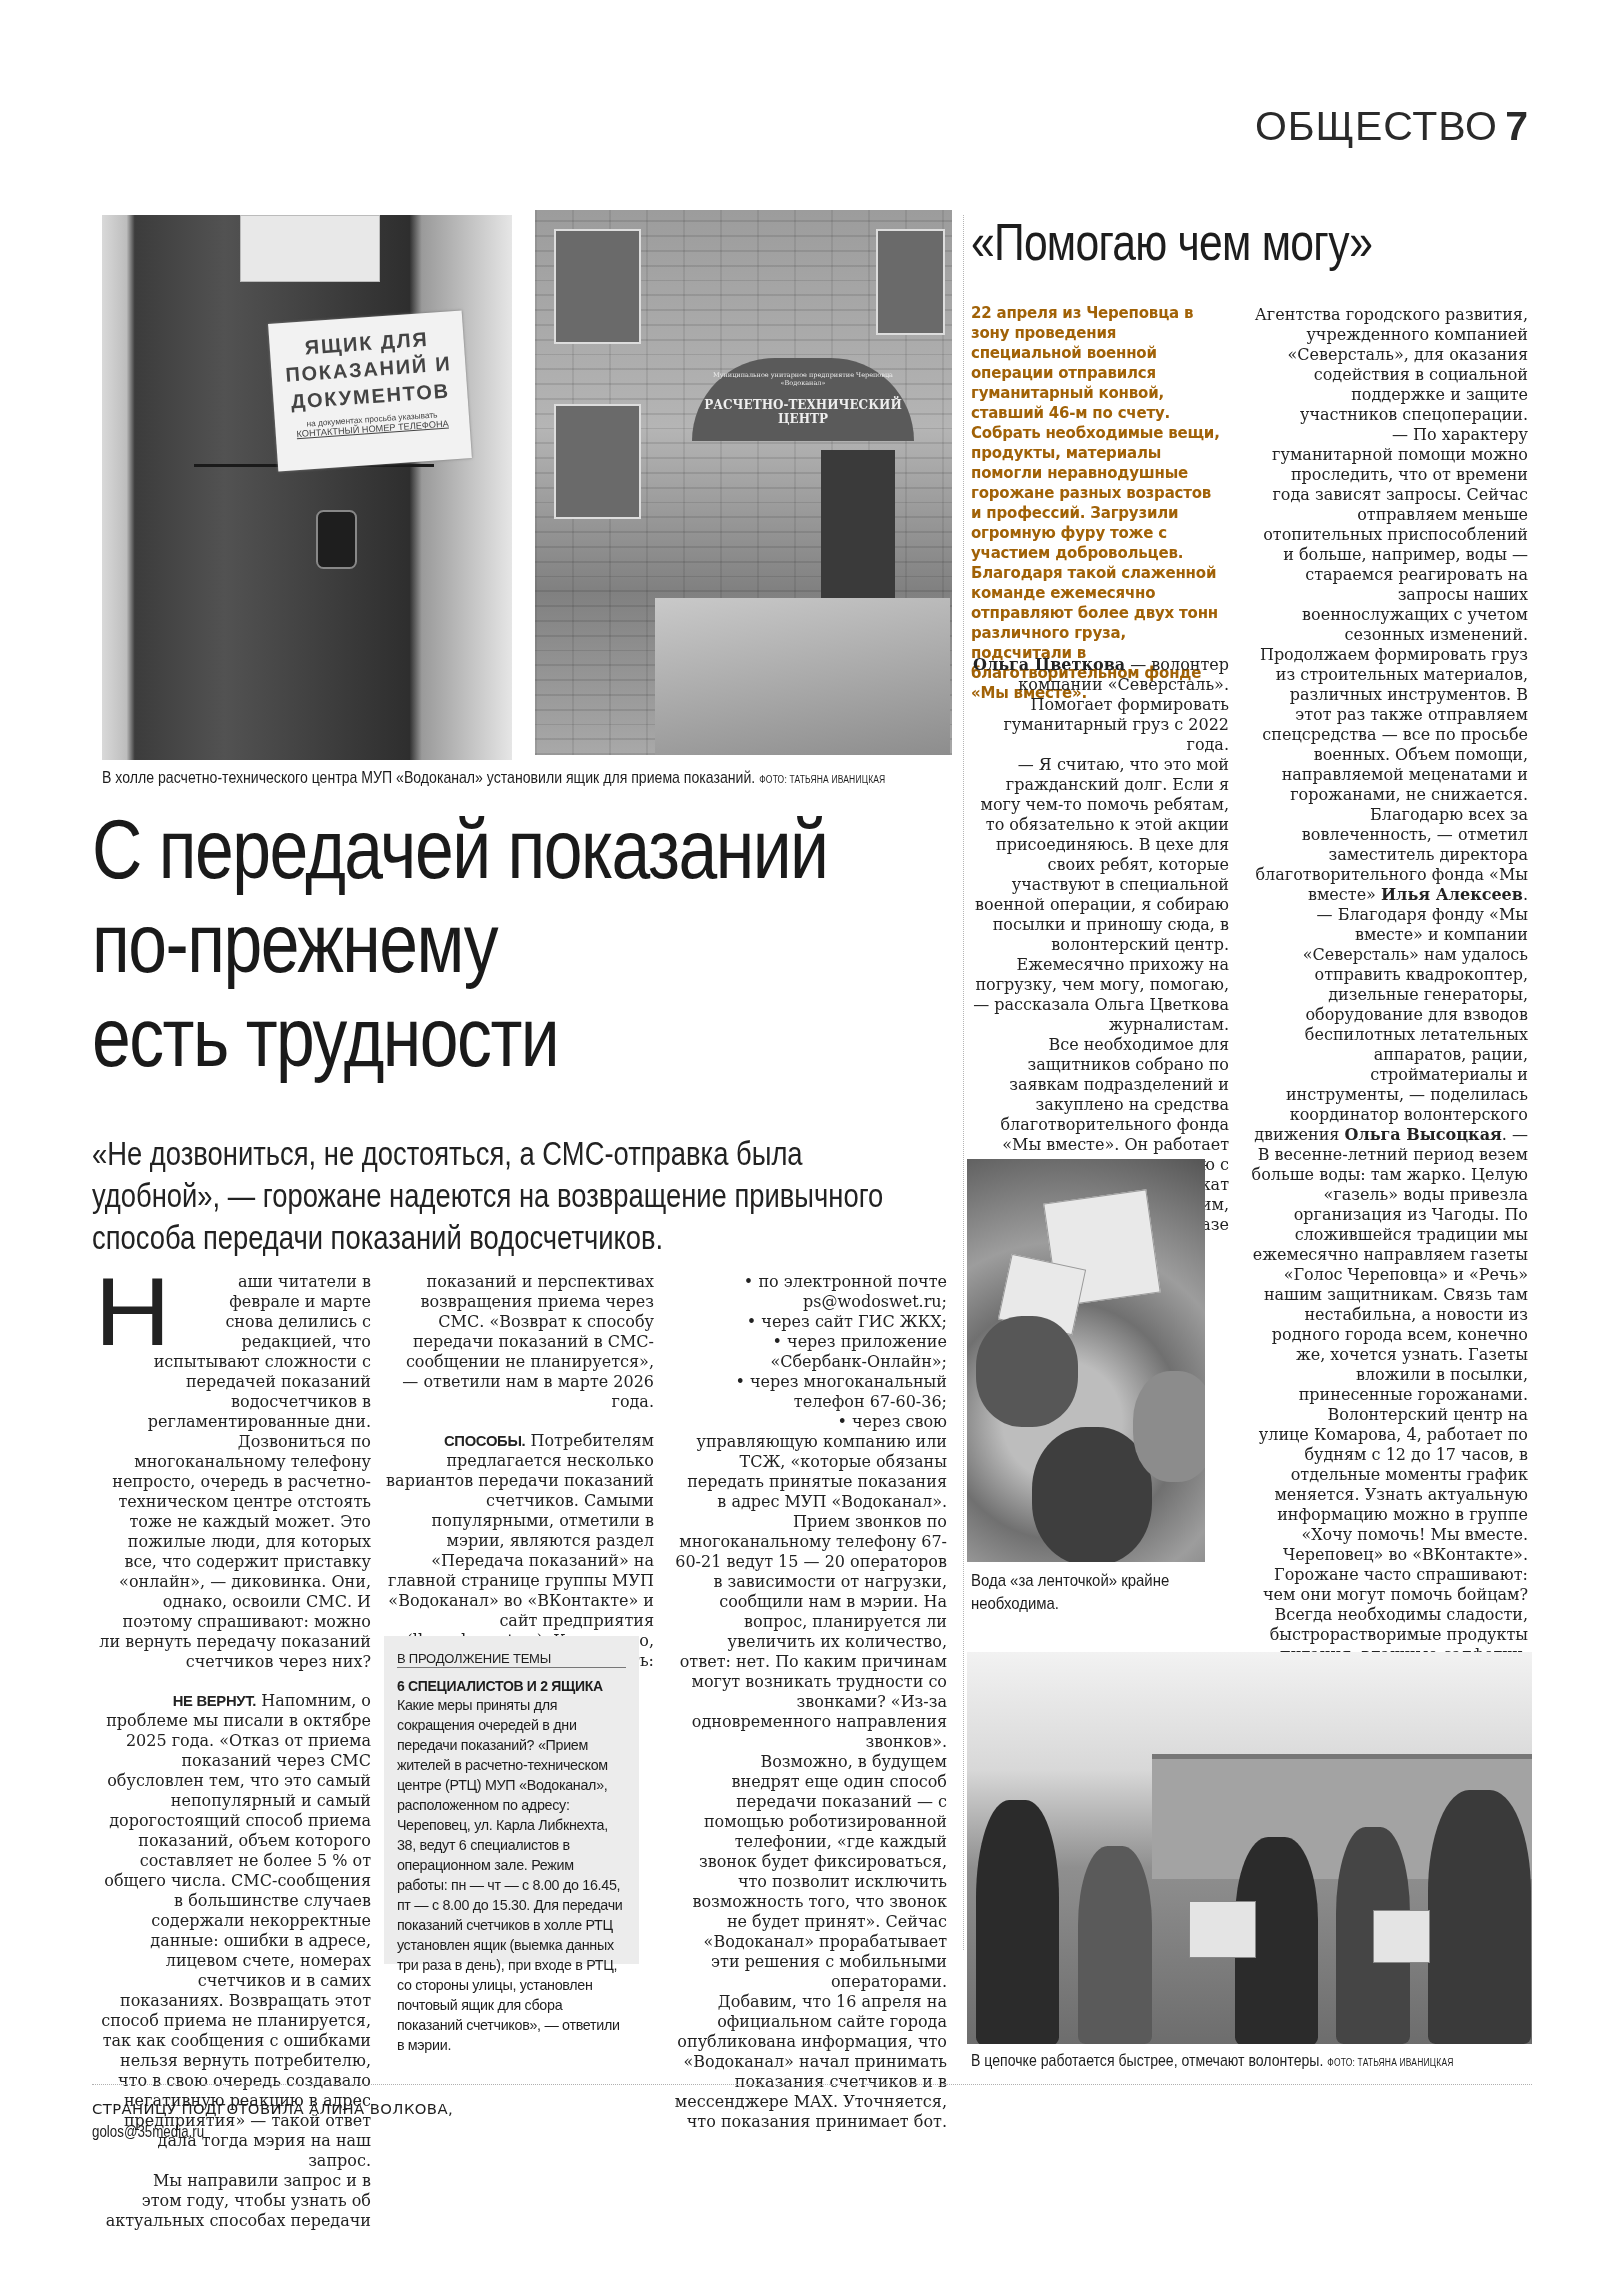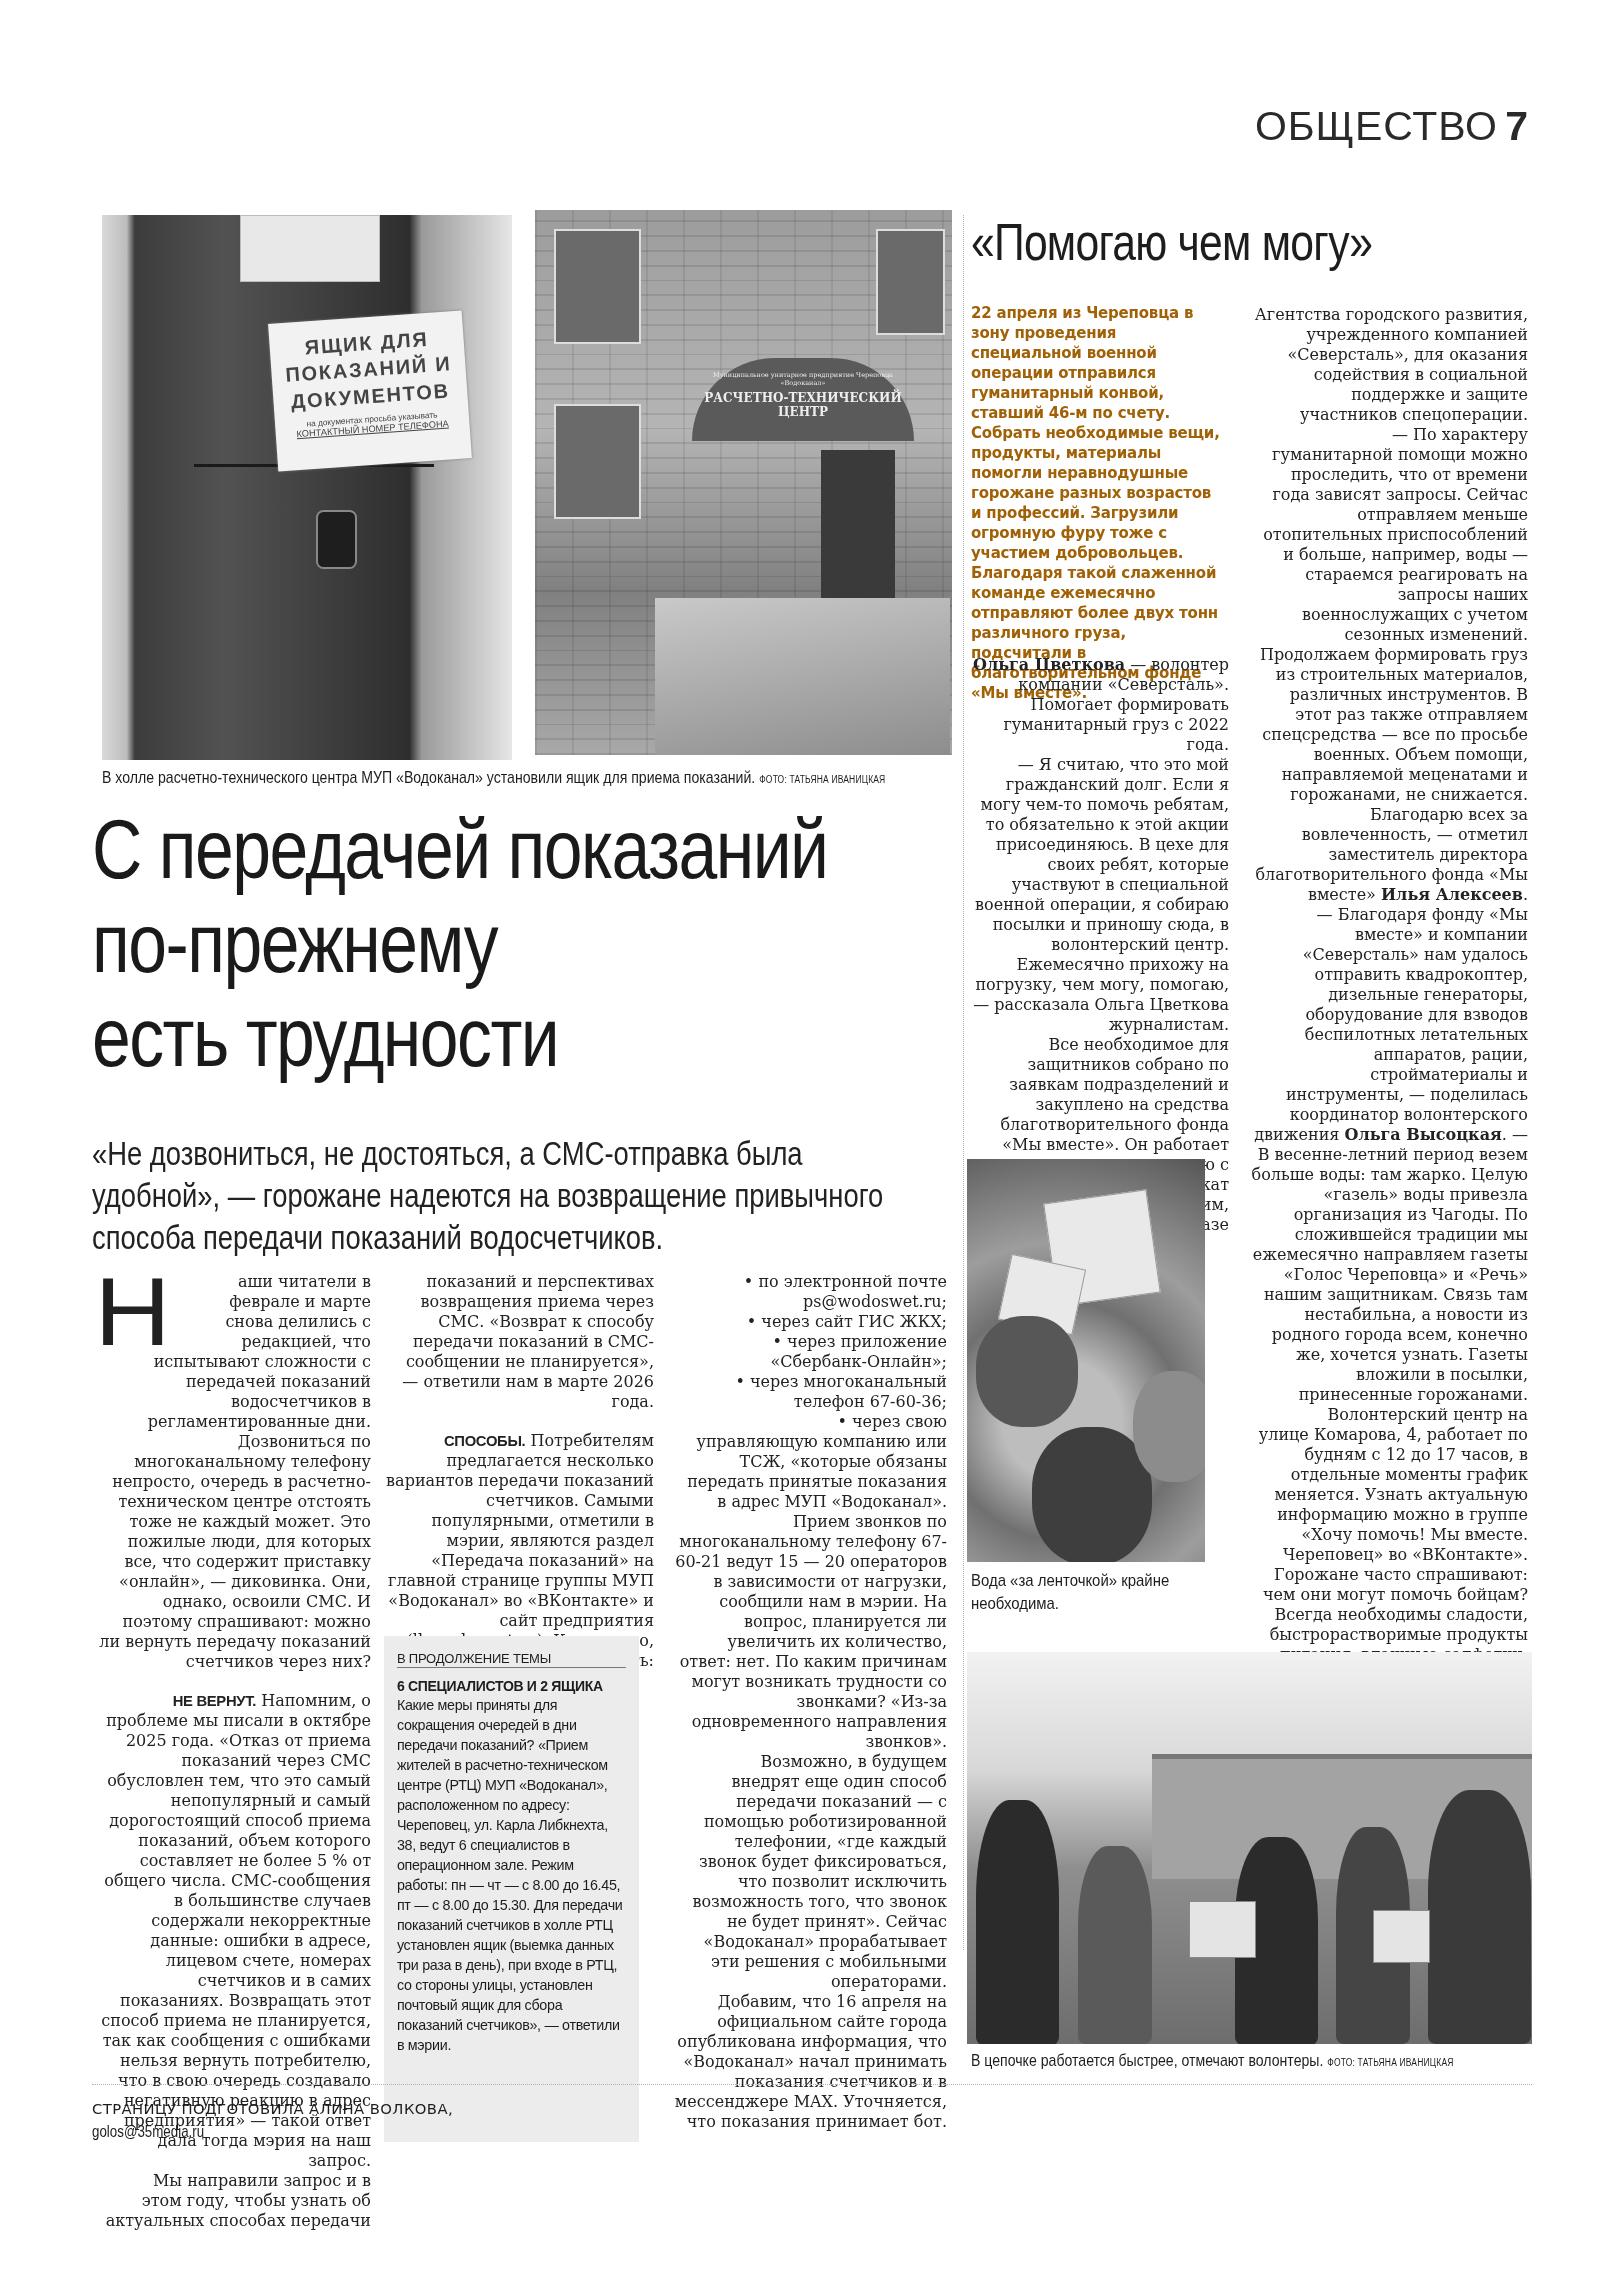--- a/index.html
+++ b/index.html
@@ -20,41 +20,41 @@
   .p1 .sign{position:absolute;left:171px;top:102px;width:194px;height:148px;background:#f2f2f2;transform:rotate(-4deg);box-shadow:0 0 2.8px #777;font-family:"Liberation Sans",sans-serif;color:#444;text-align:center;font-weight:700;}
   .p1 .sign .l1{font-size:20px;margin-top:14.8px;letter-spacing:1.8px;}
   .p1 .sign .l3{font-size:8.3px;font-weight:400;margin-top:5.5px;}
   .p1 .sign .l4{font-size:9.2px;font-weight:400;text-decoration:underline;}
   .p1 .handle{position:absolute;left:214px;top:295px;width:37px;height:55px;border-radius:7.4px;background:#1e1e1e;border:2.8px solid #888;}
   .p1 .seam{position:absolute;left:92px;top:249px;width:240px;height:2.8px;background:#1a1a1a;}
   .p2{left:535px;top:210px;width:417px;height:545px;background:linear-gradient(180deg,#9c9c9c 0%,#b5b5b5 40%,#808080 70%,#a9a9a9 100%);}
   .p2 .wall{position:absolute;left:0;top:0;width:100%;height:100%;background:repeating-linear-gradient(0deg,rgba(0,0,0,.10) 0 1.8px,transparent 1.8px 14.8px),repeating-linear-gradient(90deg,rgba(0,0,0,.08) 0 1.8px,transparent 1.8px 37px);}
   .p2 .canopy{position:absolute;left:157px;top:148px;width:222px;height:83px;border-radius:111px 111px 0 0;background:#5a5a5a;color:#eee;text-align:center;font-family:"DejaVu Serif",serif;}
   .p2 .canopy .small{font-size:6.5px;margin-top:13px;}
-  .p2 .canopy .big{font-size:12px;font-weight:700;margin-top:4px;}
+  .p2 .canopy .big{font-size:12px;font-weight:700;margin-top:11px;}
   .p2 .door{position:absolute;left:286px;top:240px;width:74px;height:175px;background:#3a3a3a;}
   .p2 .ramp{position:absolute;left:120px;top:388px;width:295px;height:157px;background:linear-gradient(170deg,#c9c9c9,#8d8d8d);}
   .p2 .window{position:absolute;background:#6a6a6a;border:2.8px solid #ddd;}
 
   .caption{font-size:16.6px;color:#1d1d1d;}
   .caption .credit{font-size:10px;letter-spacing:0.2px;}
 
   .divider-v{left:963px;top:215px;width:0;height:1735px;border-left:1.8px dotted #b5b5b5;}
 
   
   .headline{left:92px;top:803px;width:858px;font-size:83px;line-height:94px;font-weight:400;letter-spacing:-1.8px;color:#1a1a1a;transform:scaleX(.84);transform-origin:left top;width:1015px;}
   .lead{left:92px;top:1133px;width:1015px;font-size:33px;line-height:42px;color:#222;transform:scaleX(.83);transform-origin:left top;}
 
   .col{font-size:16px;line-height:20px;color:#222;text-align:right;}
   .col p{margin:0;}
   .col .ind{text-indent:42px;}
   .col .kicker{font-family:"Liberation Sans",sans-serif;font-weight:700;font-size:14.8px;letter-spacing:-0.3px;}
   .dropcap{float:left;font-family:"Liberation Sans",sans-serif;font-size:96px;line-height:76px;font-weight:300;margin:1.8px 9.2px 0 0;transform:scaleX(1.1);}
 
-  .sidebar-box{left:384px;top:1636px;width:255px;height:506px;background:#ececec;padding:11px 9.2px;box-sizing:border-box;}
+  .sidebar-box{left:384px;top:1636px;width:255px;height:328px;background:#ececec;padding:11px 9.2px;box-sizing:border-box;}
   .sidebar-box .label{font-family:"Liberation Sans",sans-serif;font-size:13px;border-bottom:1.8px solid #777;padding-bottom:1.8px;margin:3.7px 3.7px 9.2px;letter-spacing:-0.2px;}
   .sidebar-box .title{font-family:"Liberation Sans",sans-serif;font-weight:700;font-size:14px;margin:0 3.7px 1.8px;letter-spacing:-0.3px;}
   .sidebar-box .body{font-family:"Liberation Sans",sans-serif;font-size:14.3px;line-height:20px;margin:0 3.7px;letter-spacing:-0.3px;}
 
   
   .title2{left:971px;top:212px;font-size:52px;font-weight:400;color:#1d1d1d;transform:scaleX(.82);transform-origin:left top;white-space:nowrap;letter-spacing:-0.9px;}
   .lead2{left:971px;top:303px;width:249px;font-family:"DejaVu Sans",sans-serif;font-weight:700;font-size:15px;line-height:20px;color:#a16207;letter-spacing:-0.2px;}
 
   .p3{left:967px;top:1159px;width:238px;height:403px;background:radial-gradient(circle at 40% 65%,#bdbdbd 0 20%,#707070 40%,#9d9d9d 60%,#555 100%);}
   .p3 .bag{position:absolute;border-radius:45%;background:#3e3e3e;}

